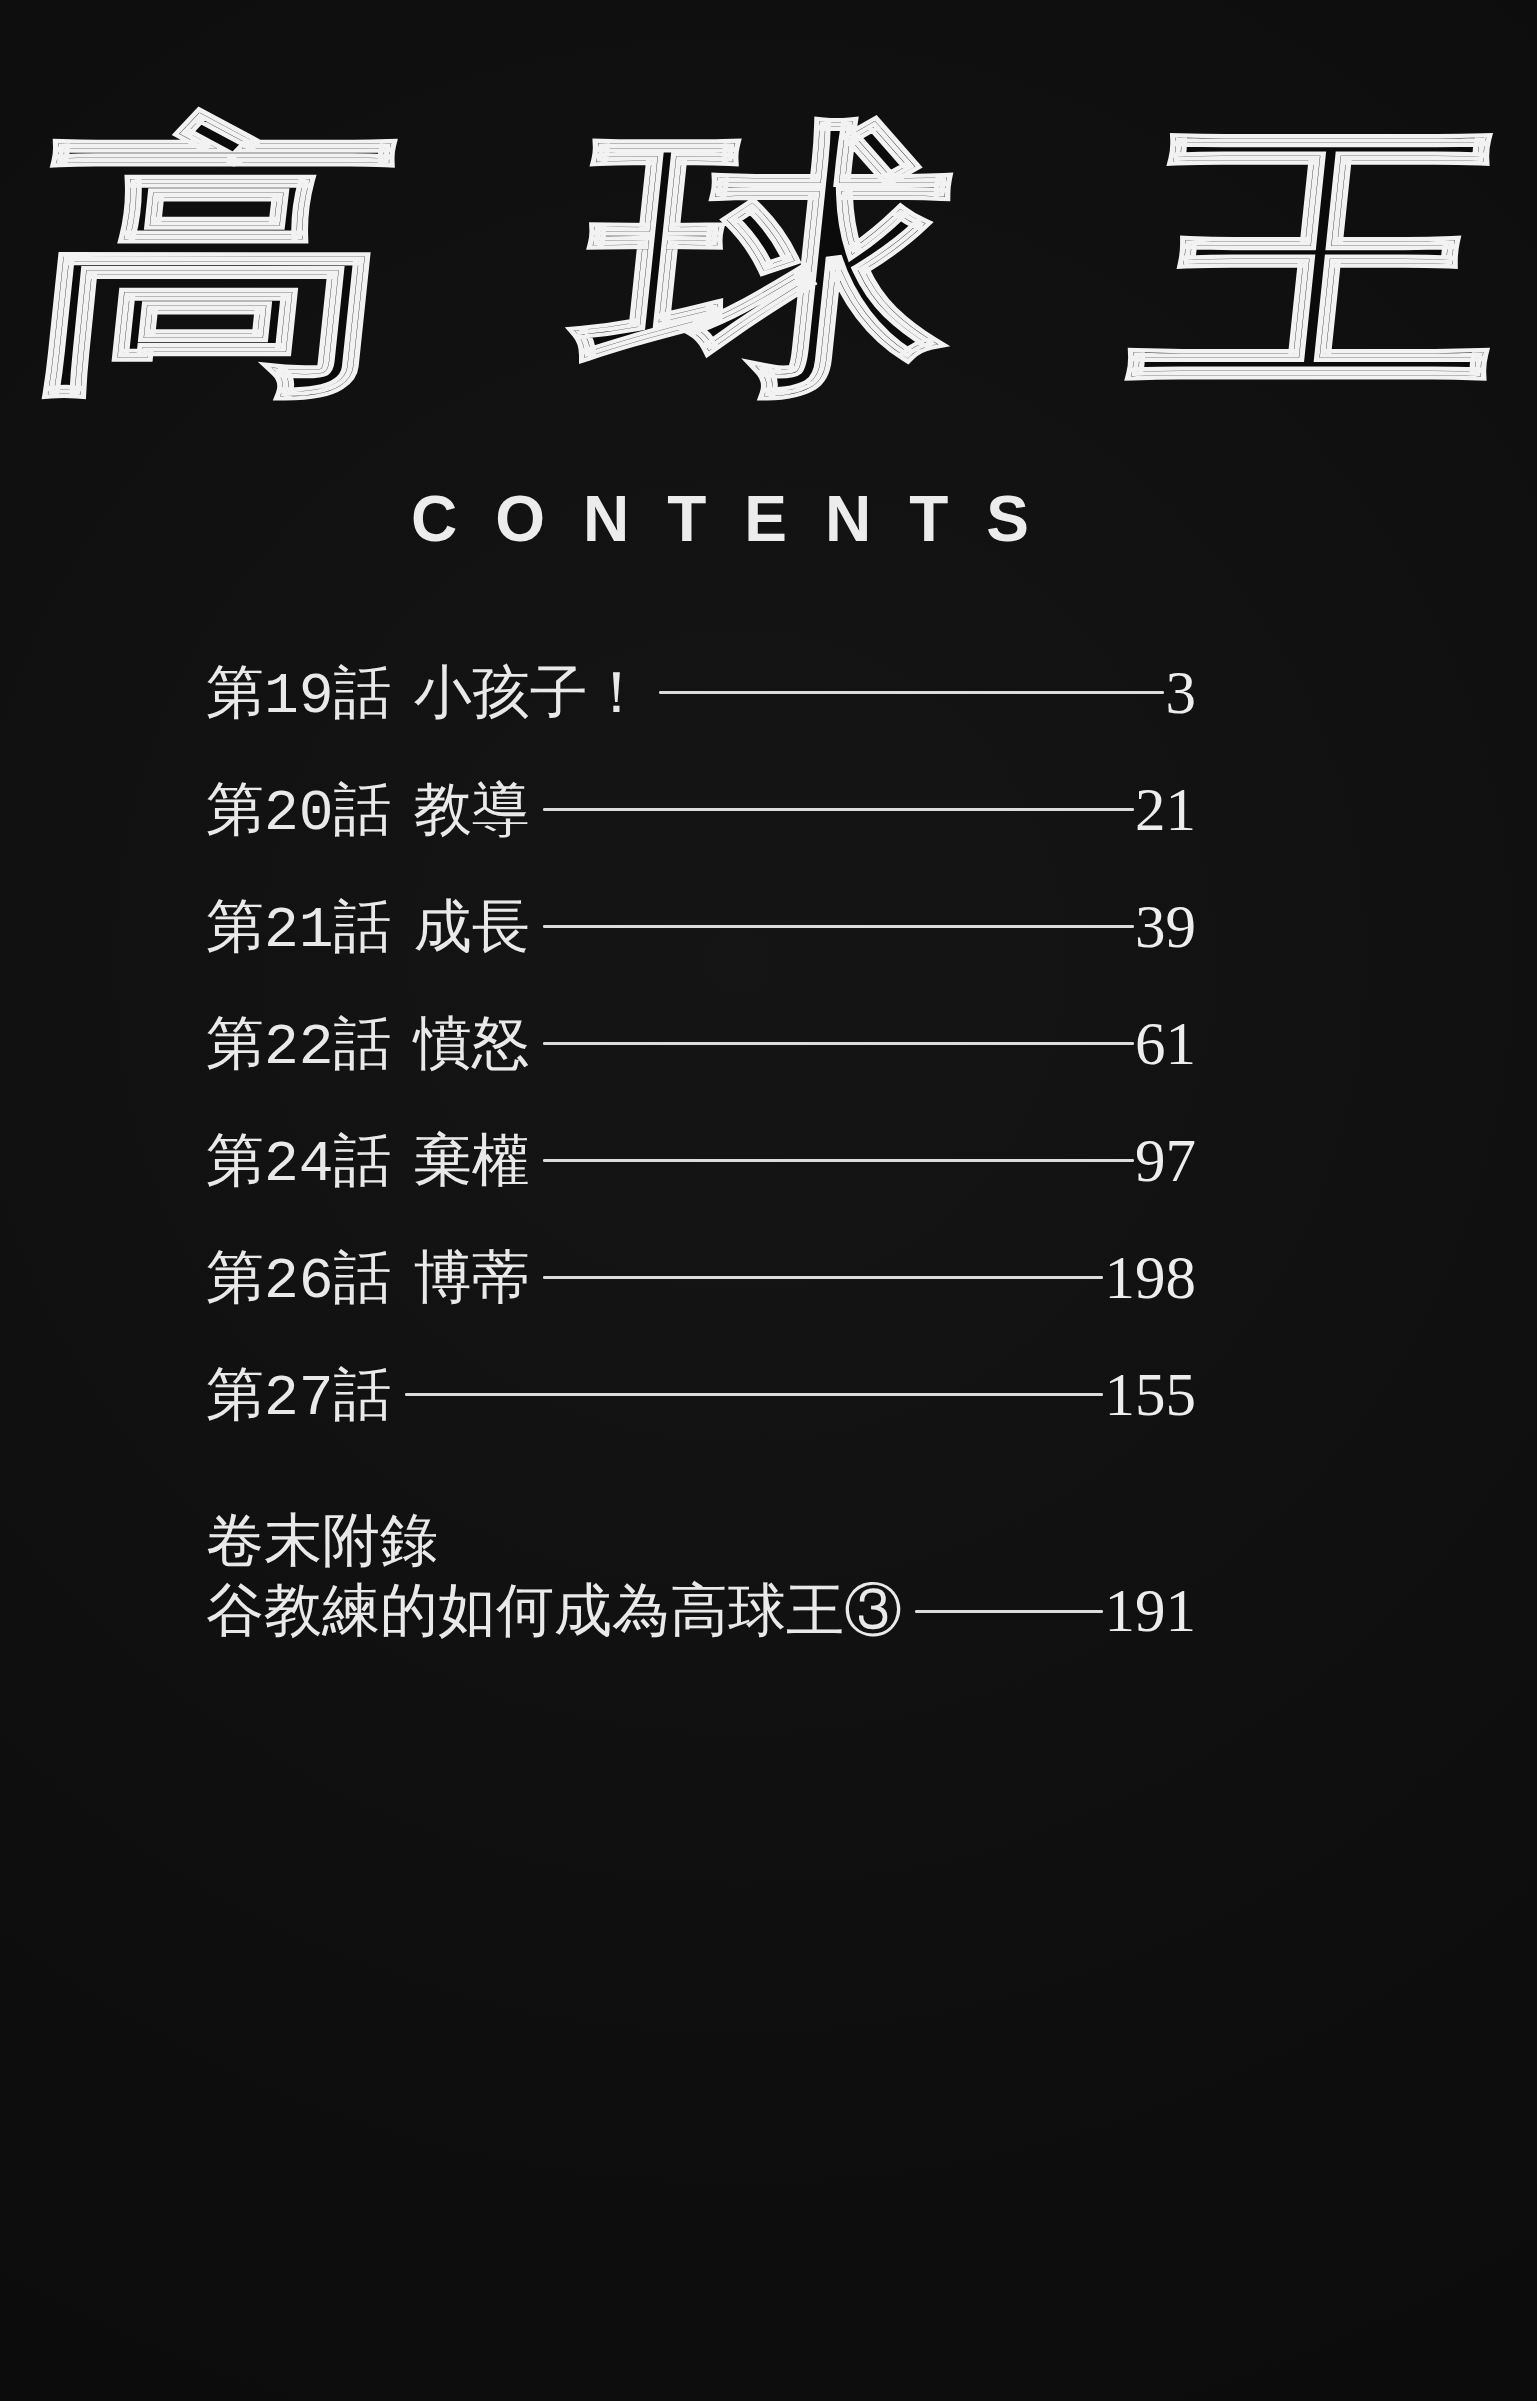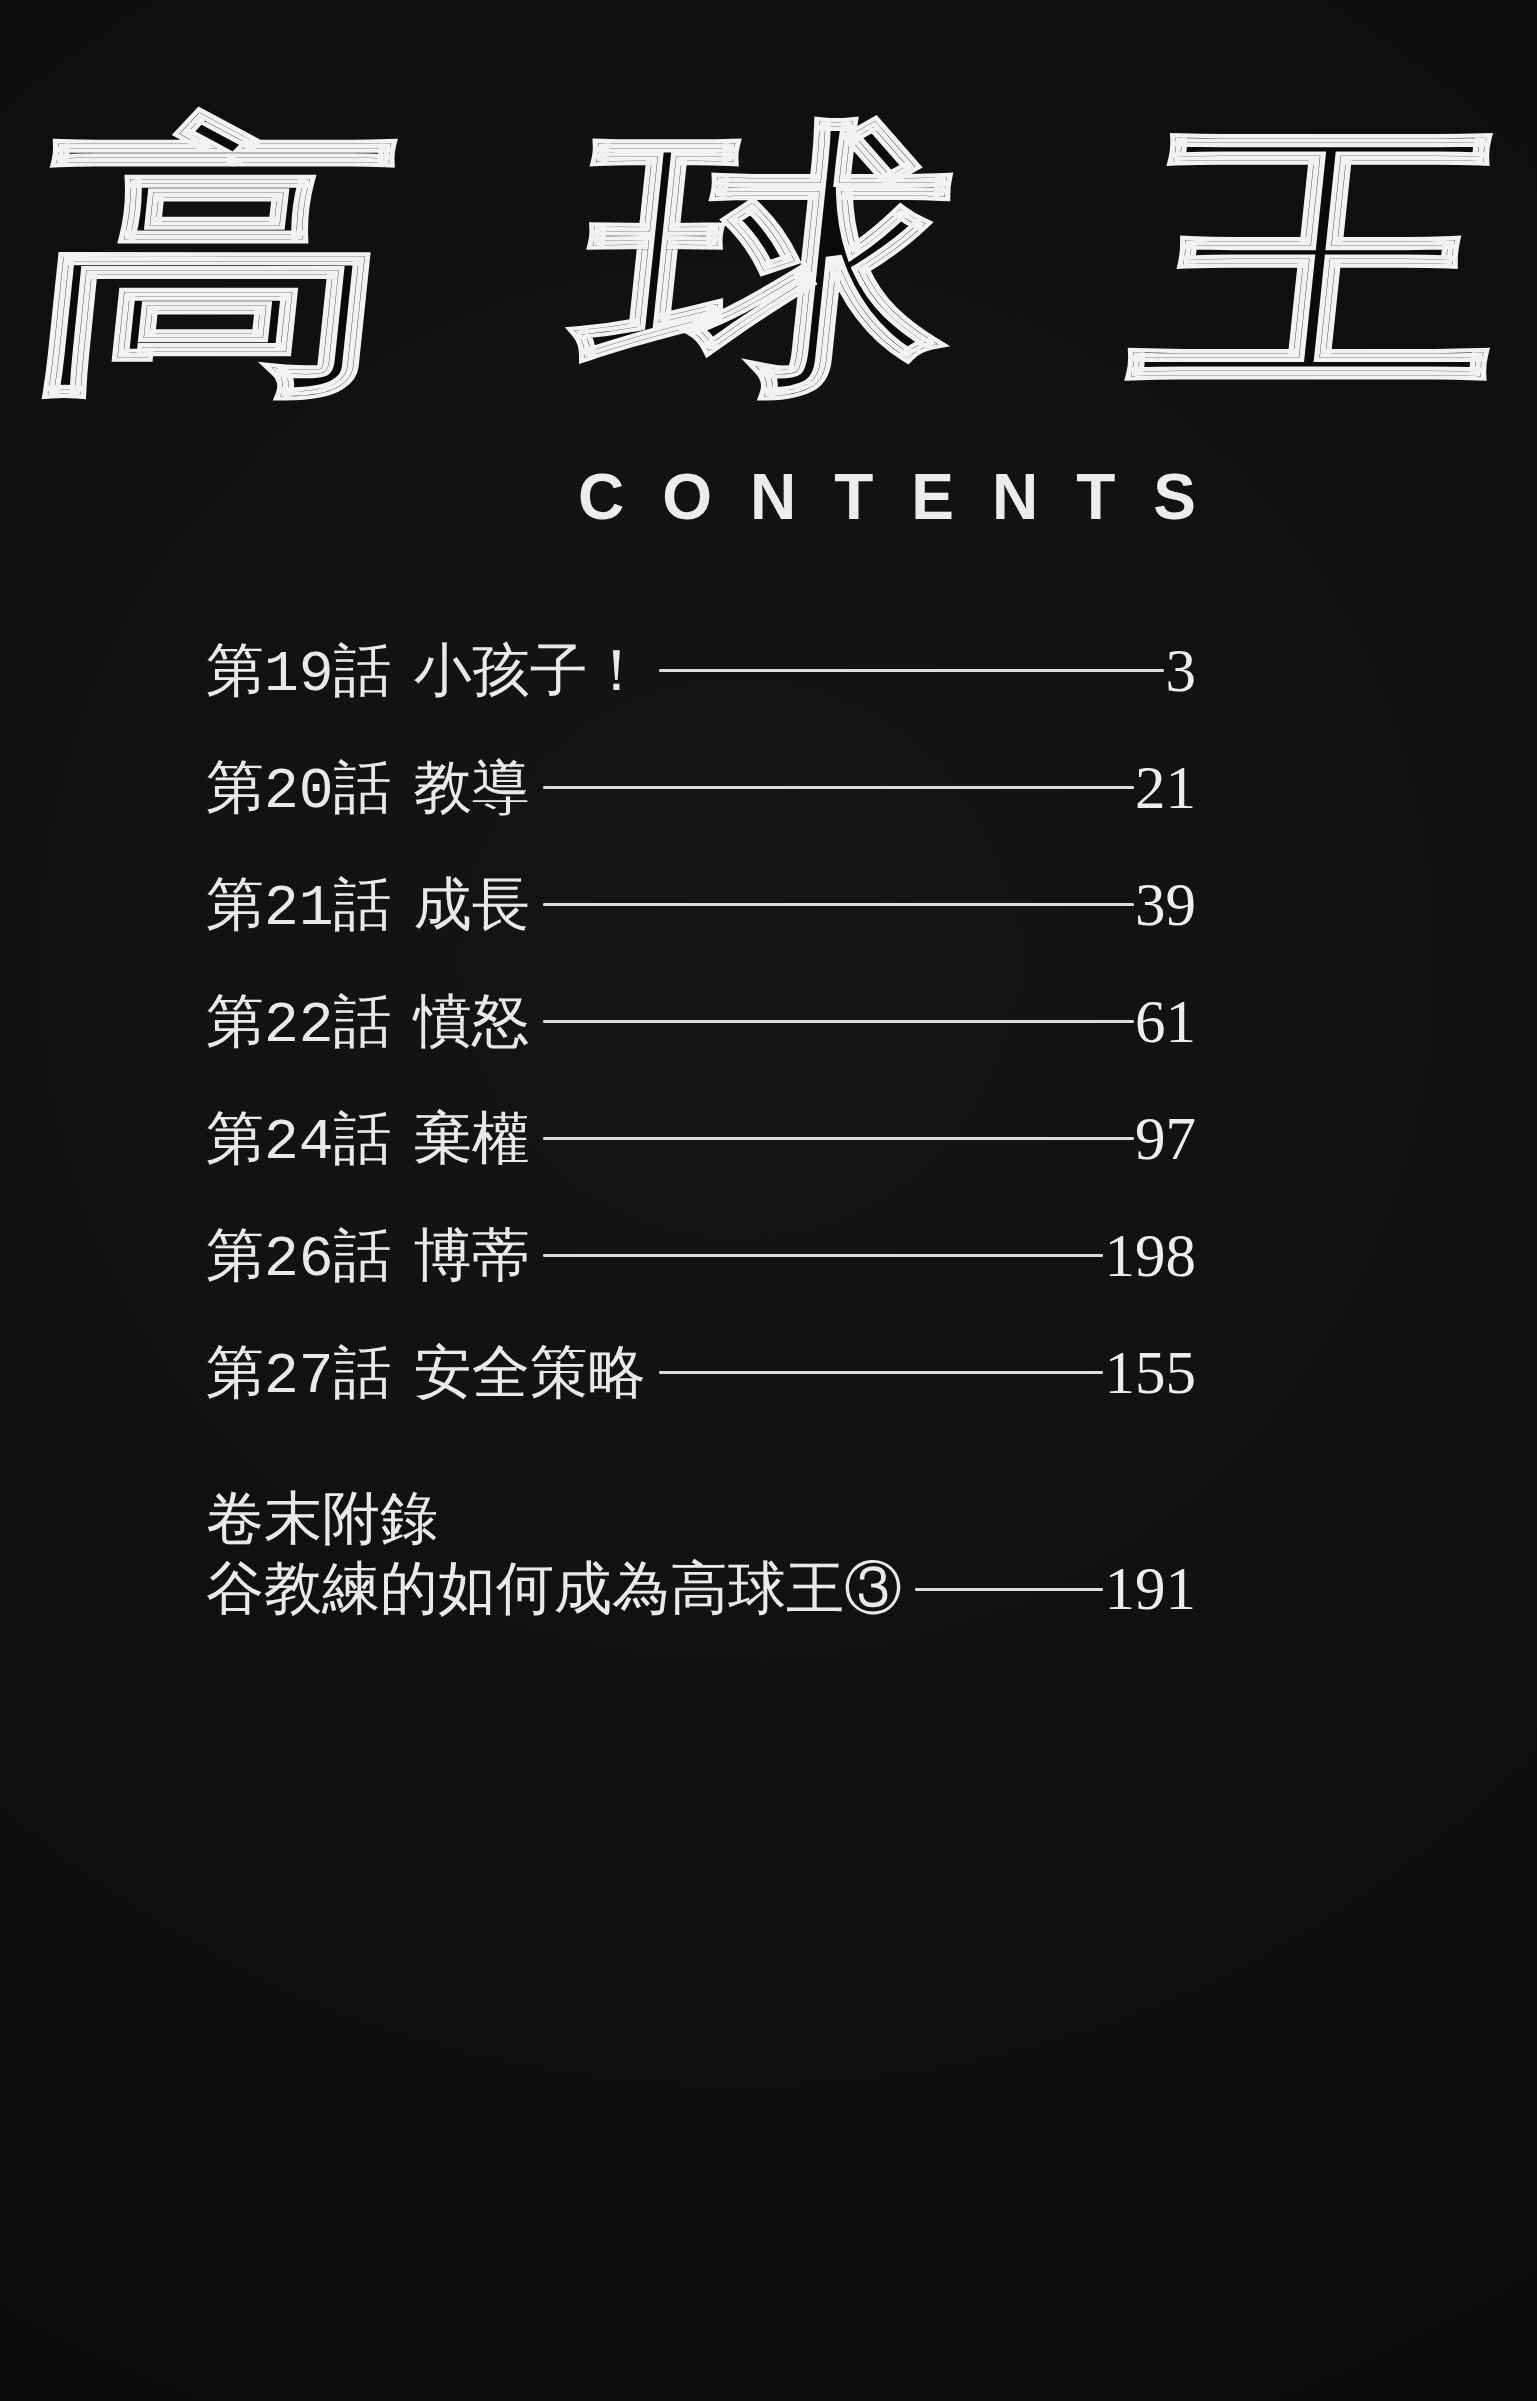--- a/index.html
+++ b/index.html
@@ -36,24 +36,24 @@
     -webkit-text-stroke: 4.2px #f2f2f2;
     text-stroke: 4.2px #f2f2f2;
     text-shadow: 0 0 1.2px #cfcfcf;
     transform: skewX(-6deg) scaleX(1.28);
     transform-origin: center center;
     white-space: nowrap;
   }
 
   
   .contents-heading {
-    margin-top: 52px;
+    margin-top: 74px;
     margin-left: 206px;
     width: 990px;
-    text-align: right;
+    text-align: center;
     font-family: "Liberation Sans", "DejaVu Sans", sans-serif;
     font-weight: 700;
     font-size: 64px;
     line-height: 67px;
     letter-spacing: 38px;
     padding-left: 38px;
     color: #ececec;
     white-space: nowrap;
   }
 
@@ -169,21 +169,20 @@
       <span class="pg-num">97</span>
     </div>
       <div class="toc-row">
       <span class="ch-label">第26話</span>
       <span class="ch-title">博蒂</span>
       <span class="leader"></span>
       <span class="pg-num">198</span>
     </div>
       <div class="toc-row">
       <span class="ch-label">第27話</span>
-      <span class="ch-title">安全策略</span>
       <span class="leader"></span>
       <span class="pg-num">155</span>
     </div>
     </div>
 
   <div class="appendix">
     <div class="appendix-label">卷末附錄</div>
     <div class="appendix-row">
       <span class="appendix-title">谷教練的如何成為高球王③</span>
       <span class="leader"></span>

